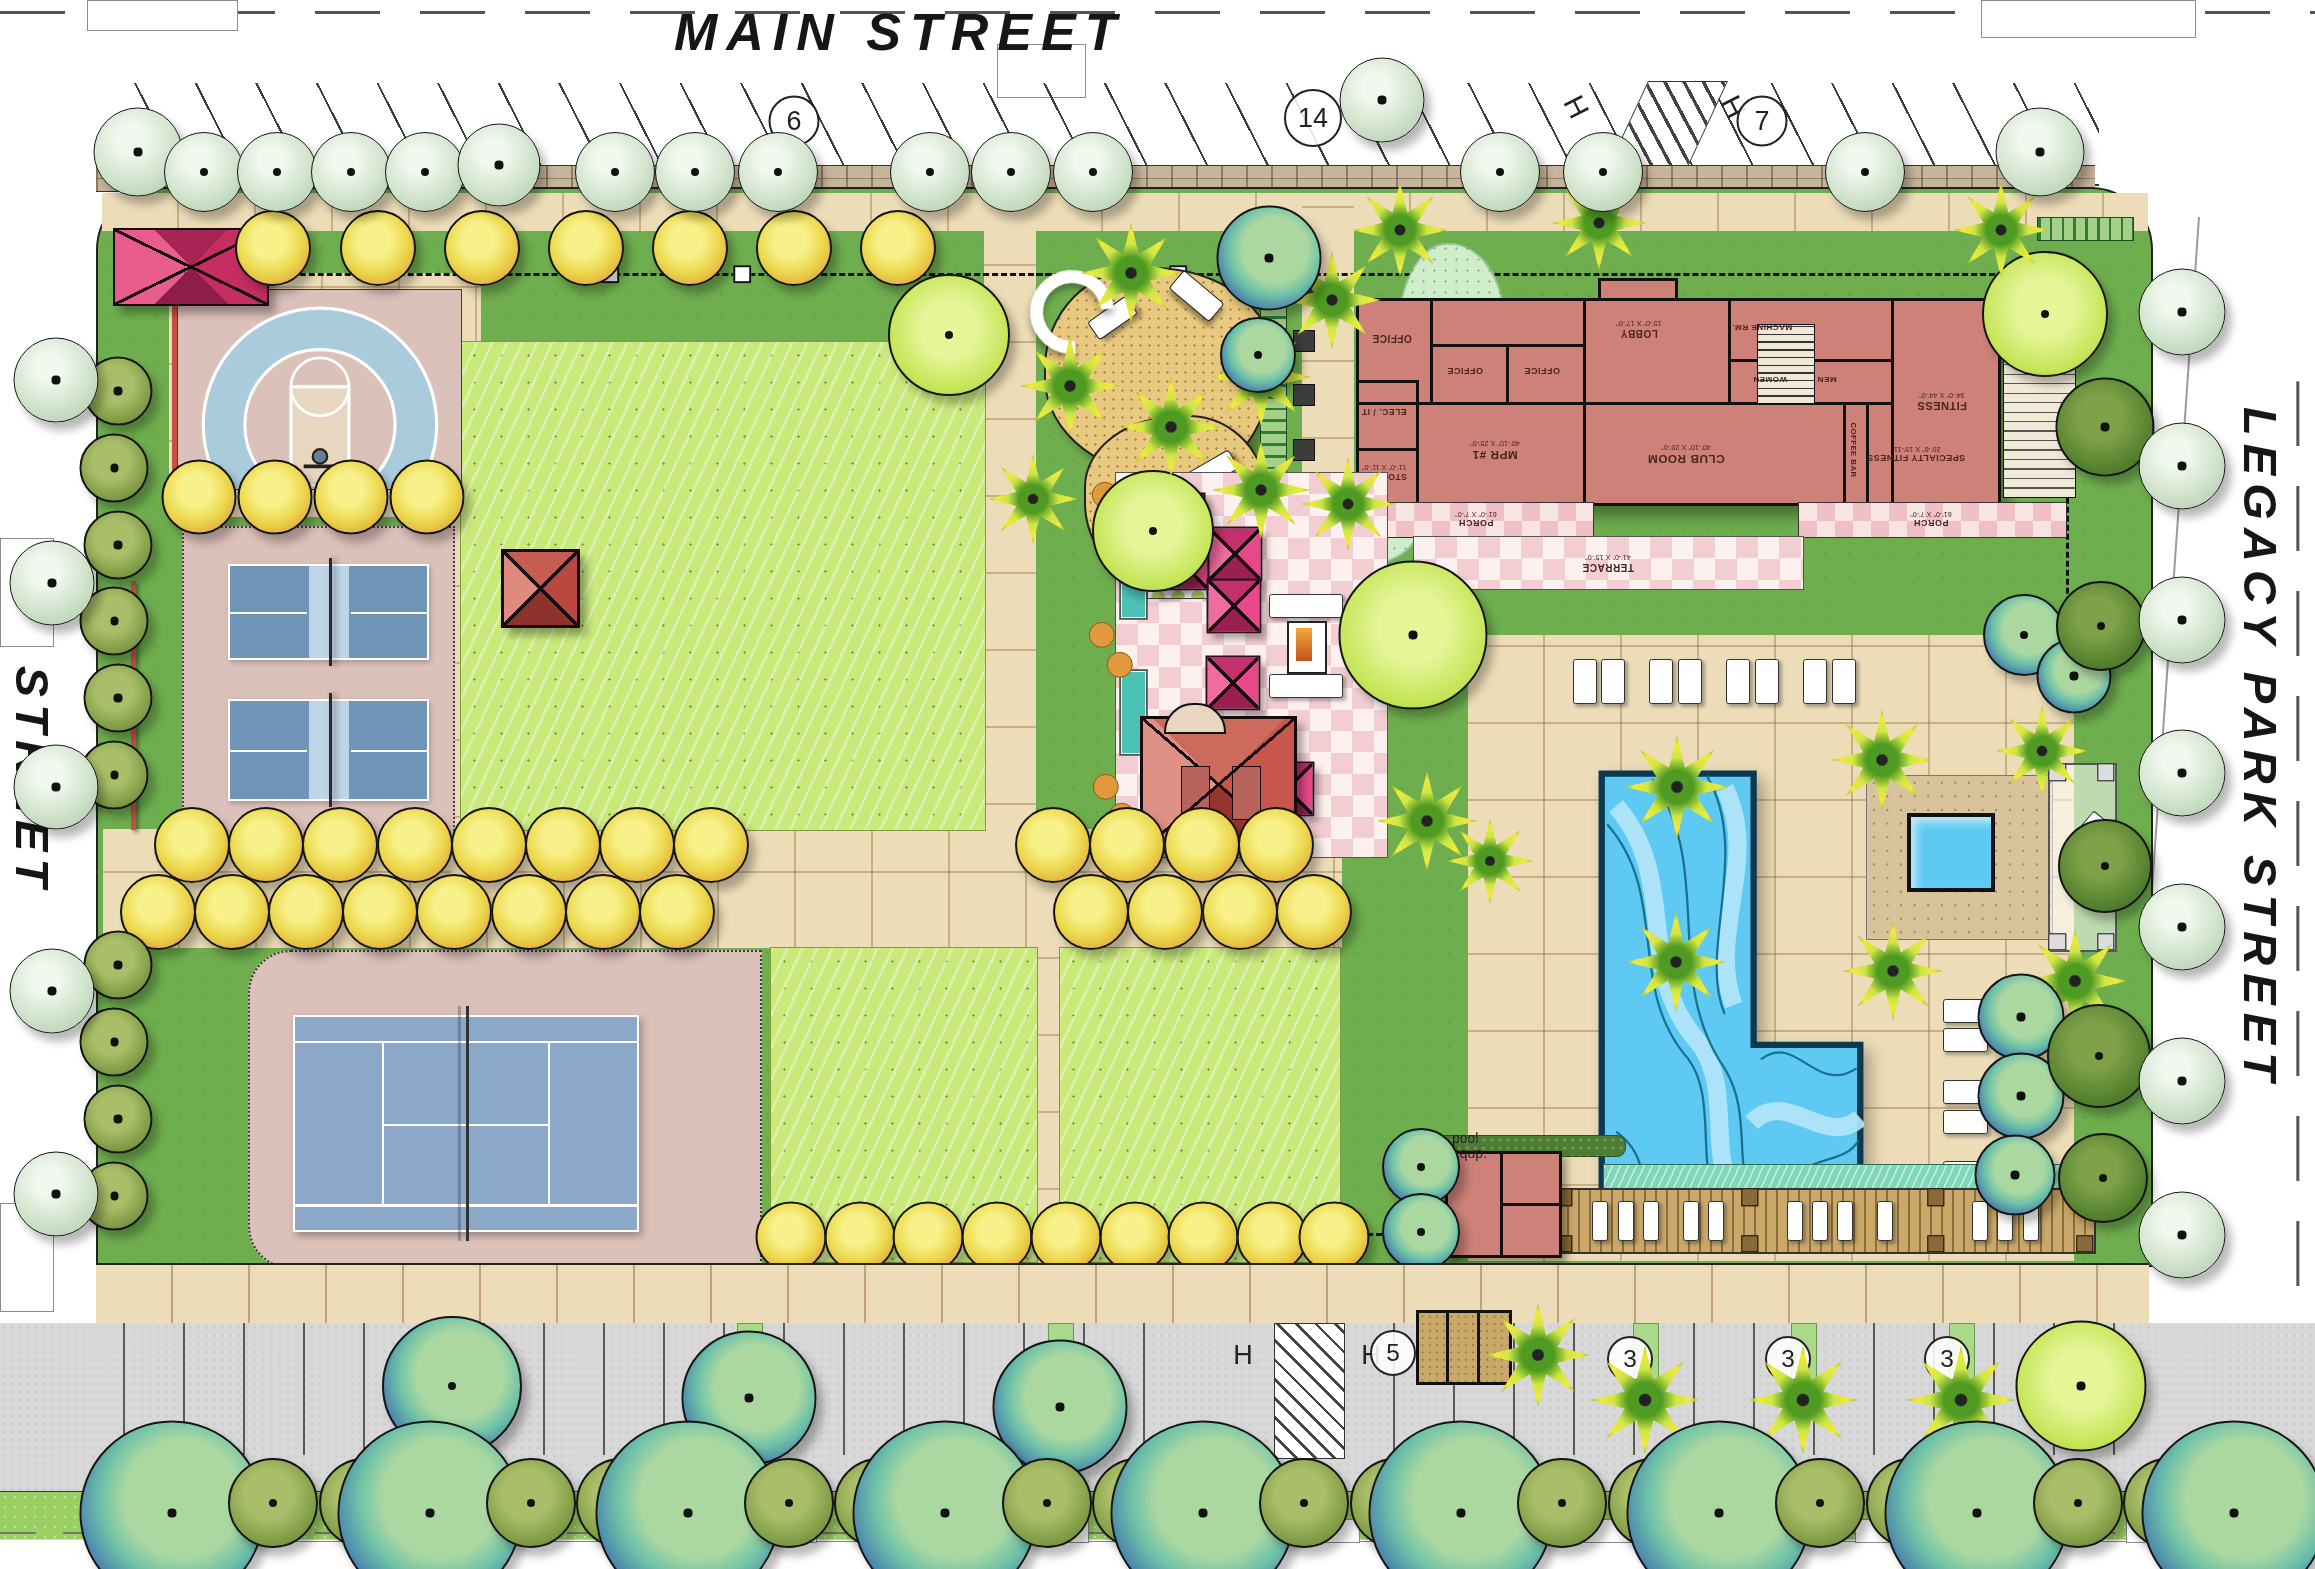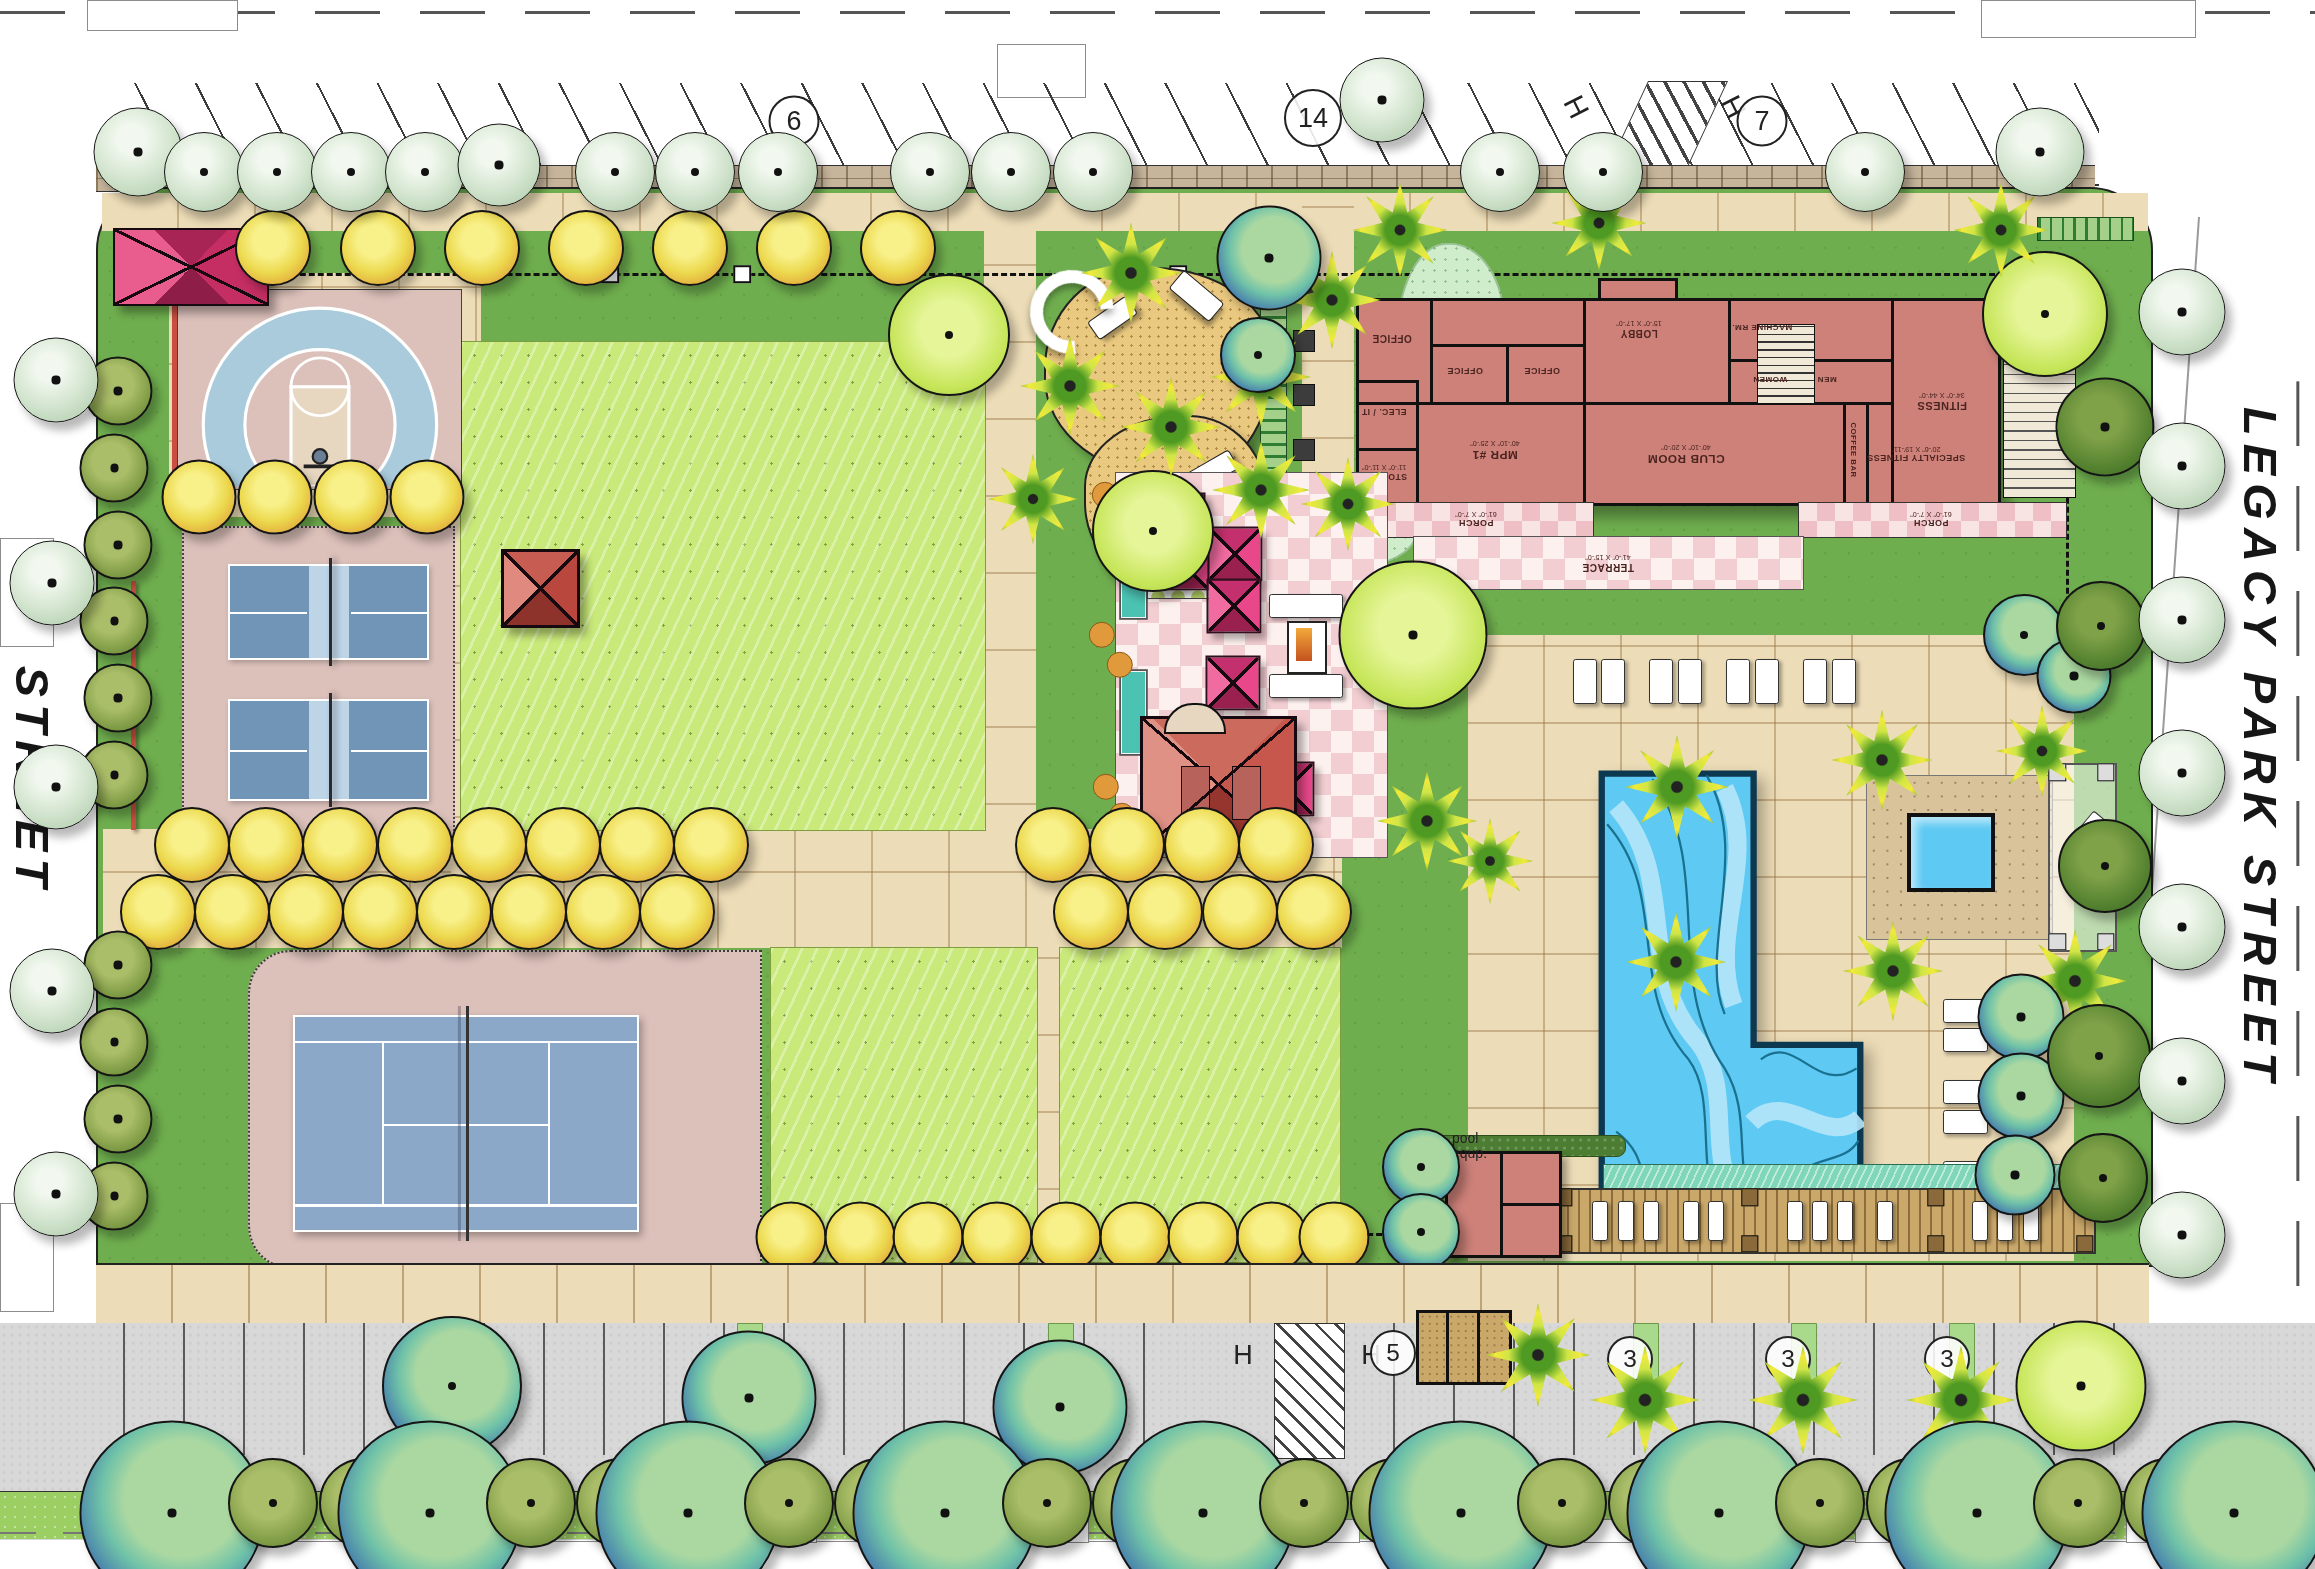--- a/index.html
+++ b/index.html
@@ -124,20 +124,21 @@
 </style>
 </head>
 <body>
 
 <div class="canvas">
 
   <div class="dashline-h" style="left:0;top:11px;width:2316px"></div>
   <div class="outline-box" style="left:87px;top:0;width:149px;height:29px"></div>
   <div class="outline-box" style="left:1981px;top:0;width:213px;height:36px"></div>
   <div class="outline-box" style="left:997px;top:44px;width:87px;height:52px"></div>
+  <div class="street-label" style="left:674px;top:1.8px;font-size:52px;letter-spacing:9px">MAIN  STREET</div>
 
   <div class="stalls-top" style="left:127px;top:83px;width:1972px;height:101px;border-bottom:2.3px solid #333"></div>
   <div class="hatch" style="left:1624px;top:81px;width:78px;height:101px;transform:skewX(-25deg)"></div>
   <div class="circ" style="left:794px;top:121px;width:47px;height:47px">6</div>
   <div class="circ" style="left:1313px;top:118px;width:54px;height:54px">14</div>
   <div class="hletter" style="left:1576px;top:107px">H</div>
   <div class="hletter" style="left:1733px;top:107px">H</div>
   <div class="circ" style="left:1762px;top:121px;width:47px;height:47px">7</div>
 
   <div class="brick" style="left:96px;top:165px;width:1999px;height:25px"></div>

